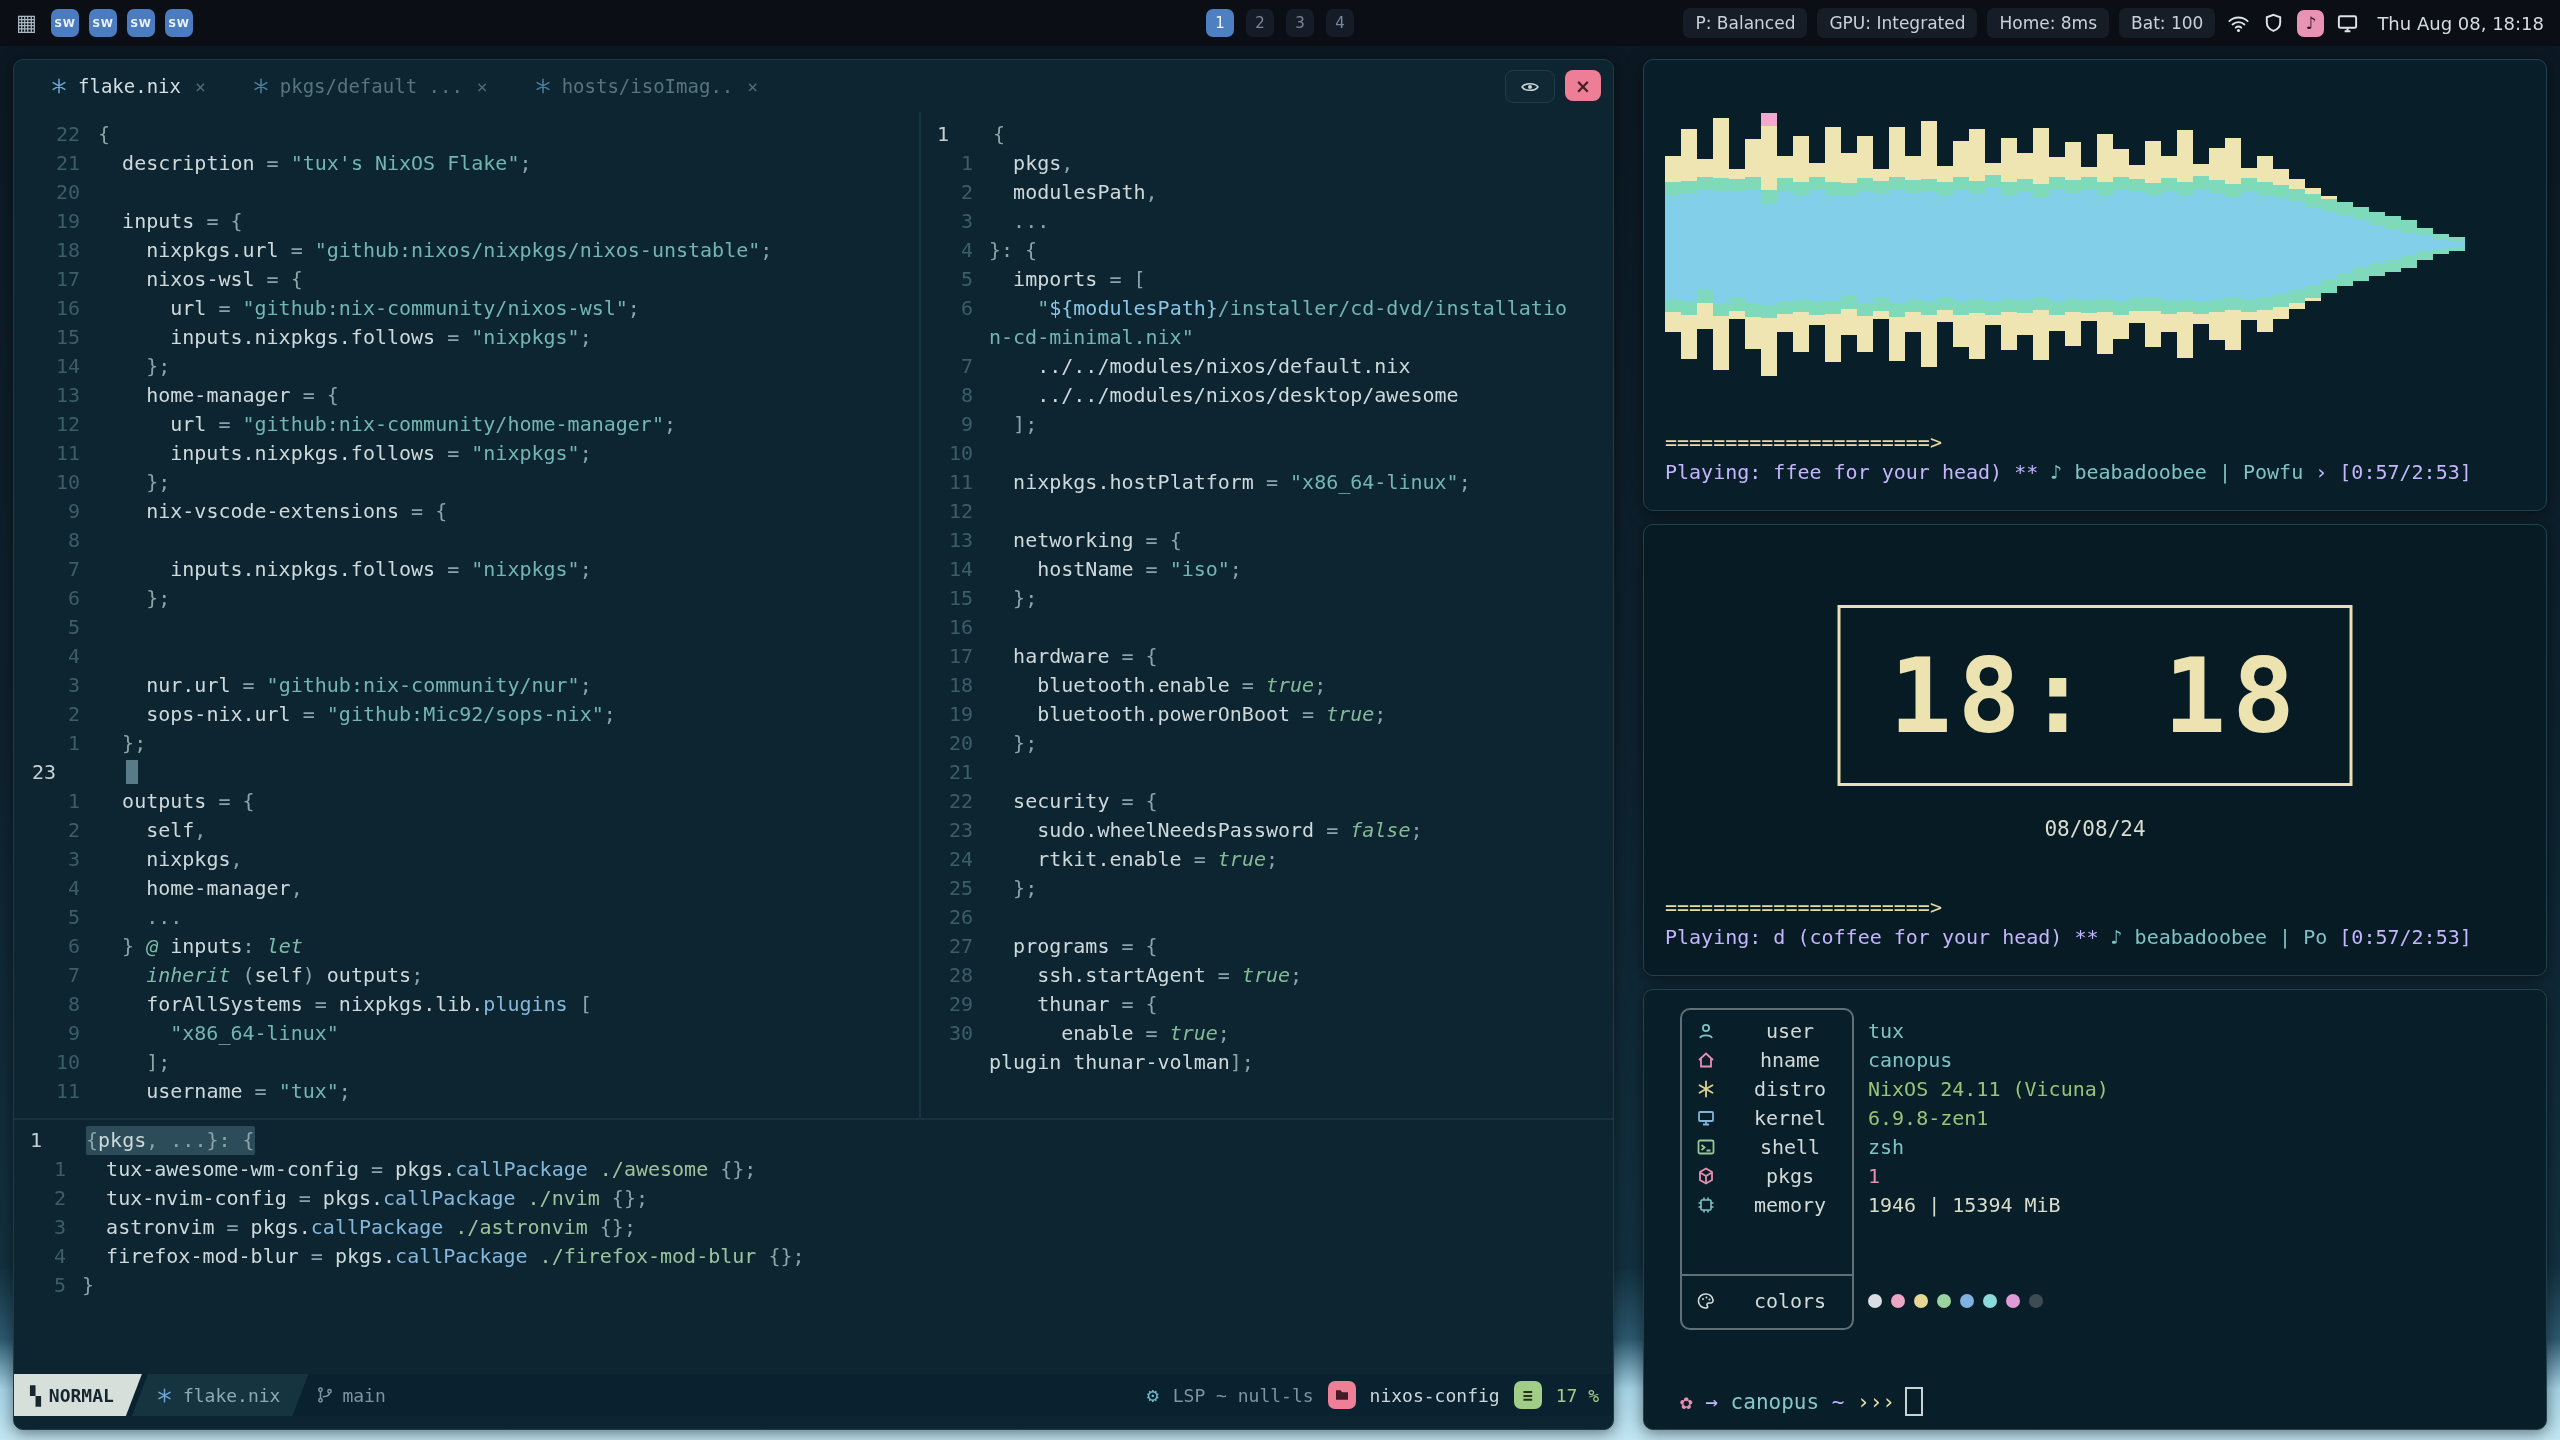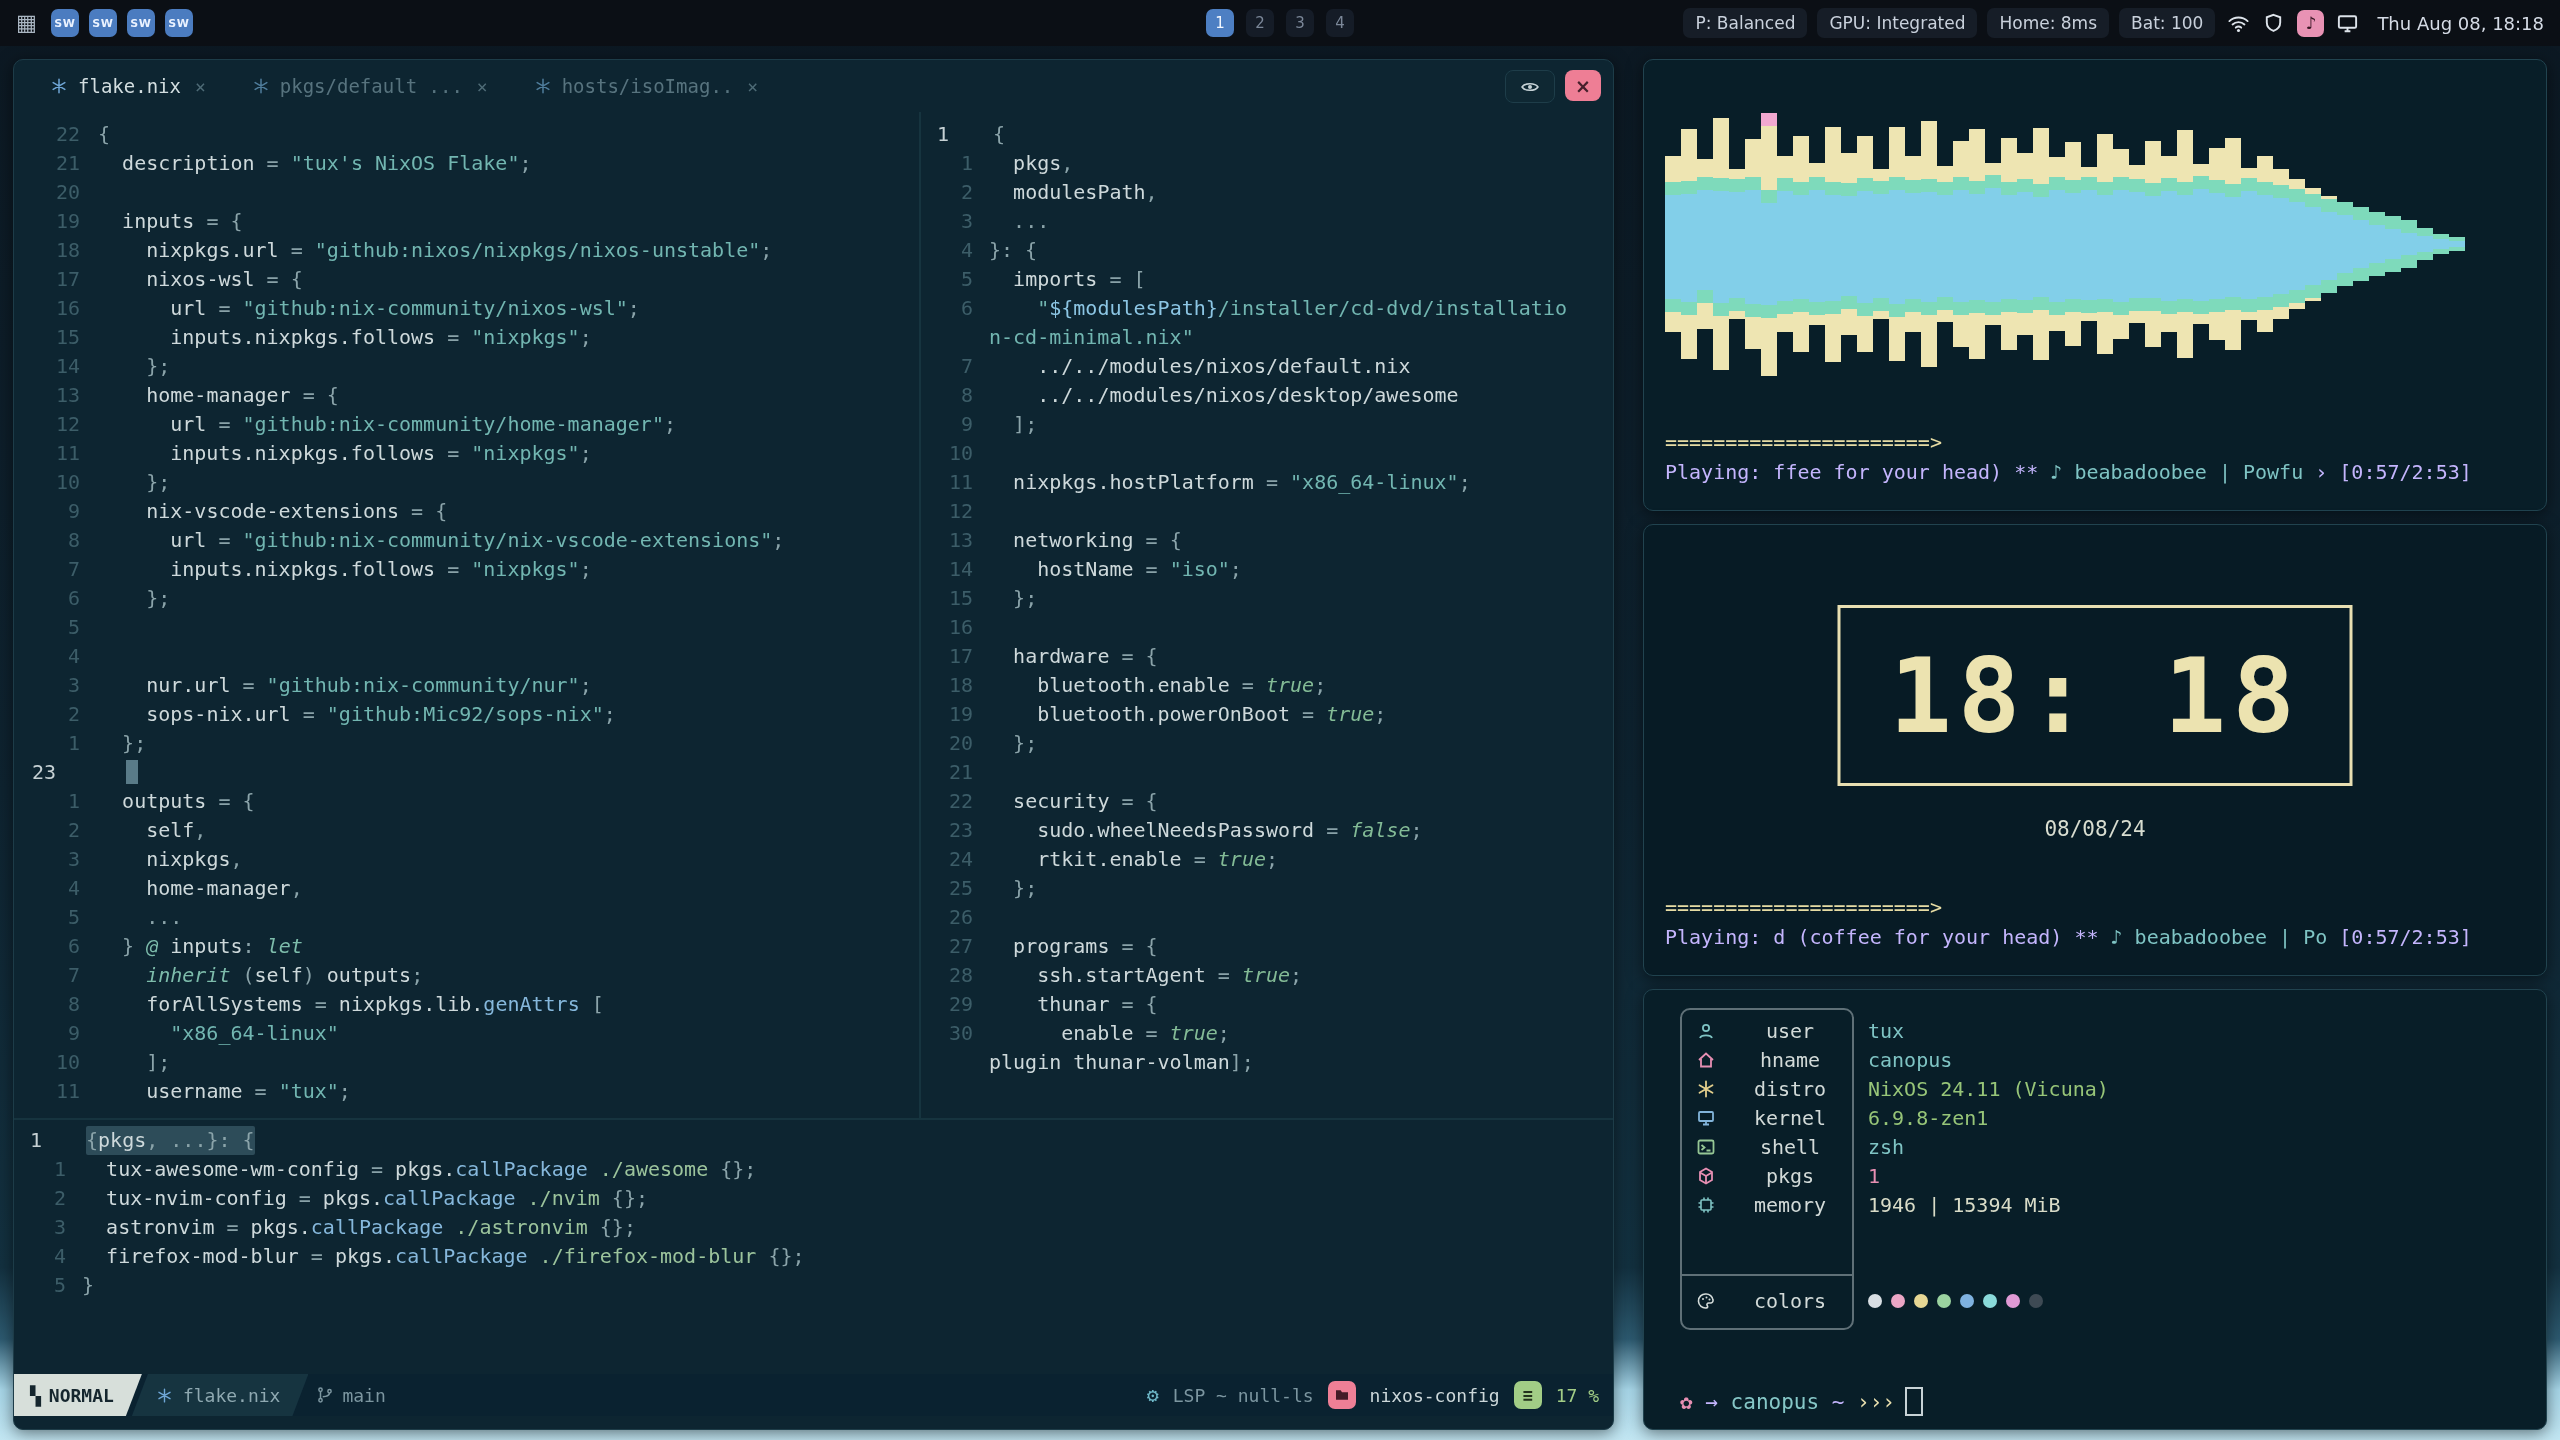--- a/index.html
+++ b/index.html
@@ -252,37 +252,37 @@
         <div class="cl"><span class="lnum">18</span><span class="lbody"><span class="t-pl">    </span><span class="t-id">nixpkgs.url</span><span class="t-op"> = </span><span class="t-st">"github:nixos/nixpkgs/nixos-unstable"</span><span class="t-pu">;</span></span></div>
         <div class="cl"><span class="lnum">17</span><span class="lbody"><span class="t-pl">    </span><span class="t-id">nixos-wsl</span><span class="t-op"> = </span><span class="t-pu">{</span></span></div>
         <div class="cl"><span class="lnum">16</span><span class="lbody"><span class="t-pl">      </span><span class="t-id">url</span><span class="t-op"> = </span><span class="t-st">"github:nix-community/nixos-wsl"</span><span class="t-pu">;</span></span></div>
         <div class="cl"><span class="lnum">15</span><span class="lbody"><span class="t-pl">      </span><span class="t-id">inputs.nixpkgs.follows</span><span class="t-op"> = </span><span class="t-st">"nixpkgs"</span><span class="t-pu">;</span></span></div>
         <div class="cl"><span class="lnum">14</span><span class="lbody"><span class="t-pl">    </span><span class="t-pu">};</span></span></div>
         <div class="cl"><span class="lnum">13</span><span class="lbody"><span class="t-pl">    </span><span class="t-id">home-manager</span><span class="t-op"> = </span><span class="t-pu">{</span></span></div>
         <div class="cl"><span class="lnum">12</span><span class="lbody"><span class="t-pl">      </span><span class="t-id">url</span><span class="t-op"> = </span><span class="t-st">"github:nix-community/home-manager"</span><span class="t-pu">;</span></span></div>
         <div class="cl"><span class="lnum">11</span><span class="lbody"><span class="t-pl">      </span><span class="t-id">inputs.nixpkgs.follows</span><span class="t-op"> = </span><span class="t-st">"nixpkgs"</span><span class="t-pu">;</span></span></div>
         <div class="cl"><span class="lnum">10</span><span class="lbody"><span class="t-pl">    </span><span class="t-pu">};</span></span></div>
         <div class="cl"><span class="lnum">9</span><span class="lbody"><span class="t-pl">    </span><span class="t-id">nix-vscode-extensions</span><span class="t-op"> = </span><span class="t-pu">{</span></span></div>
-        <div class="cl"><span class="lnum">8</span><span class="lbody"><span class="t-pl">      </span><span class="t-id">url</span><span class="t-op"> = </span><span class="t-st">"github:nix-community/nix-vscode-extensions"</span><span class="t-pu">;</span></span></div>
+        <div class="cl"><span class="lnum">8</span></div>
         <div class="cl"><span class="lnum">7</span><span class="lbody"><span class="t-pl">      </span><span class="t-id">inputs.nixpkgs.follows</span><span class="t-op"> = </span><span class="t-st">"nixpkgs"</span><span class="t-pu">;</span></span></div>
         <div class="cl"><span class="lnum">6</span><span class="lbody"><span class="t-pl">    </span><span class="t-pu">};</span></span></div>
         <div class="cl"><span class="lnum">5</span></div>
         <div class="cl"><span class="lnum">4</span></div>
         <div class="cl"><span class="lnum">3</span><span class="lbody"><span class="t-pl">    </span><span class="t-id">nur.url</span><span class="t-op"> = </span><span class="t-st">"github:nix-community/nur"</span><span class="t-pu">;</span></span></div>
         <div class="cl"><span class="lnum">2</span><span class="lbody"><span class="t-pl">    </span><span class="t-id">sops-nix.url</span><span class="t-op"> = </span><span class="t-st">"github:Mic92/sops-nix"</span><span class="t-pu">;</span></span></div>
         <div class="cl"><span class="lnum">1</span><span class="lbody"><span class="t-pl">  </span><span class="t-pu">};</span></span></div>
         <div class="cl"><span class="lnum cur">23</span><span class="lbody"><span class="t-pl">  </span><span class="t-cur"> </span></span></div>
         <div class="cl"><span class="lnum">1</span><span class="lbody"><span class="t-pl">  </span><span class="t-id">outputs</span><span class="t-op"> = </span><span class="t-pu">{</span></span></div>
         <div class="cl"><span class="lnum">2</span><span class="lbody"><span class="t-pl">    </span><span class="t-id">self</span><span class="t-pu">,</span></span></div>
         <div class="cl"><span class="lnum">3</span><span class="lbody"><span class="t-pl">    </span><span class="t-id">nixpkgs</span><span class="t-pu">,</span></span></div>
         <div class="cl"><span class="lnum">4</span><span class="lbody"><span class="t-pl">    </span><span class="t-id">home-manager</span><span class="t-pu">,</span></span></div>
         <div class="cl"><span class="lnum">5</span><span class="lbody"><span class="t-pl">    </span><span class="t-pu">...</span></span></div>
         <div class="cl"><span class="lnum">6</span><span class="lbody"><span class="t-pl">  </span><span class="t-pu">} </span><span class="t-kw">@</span><span class="t-pl"> </span><span class="t-id">inputs</span><span class="t-pu">: </span><span class="t-kw">let</span></span></div>
         <div class="cl"><span class="lnum">7</span><span class="lbody"><span class="t-pl">    </span><span class="t-kw">inherit</span><span class="t-pl"> </span><span class="t-pu">(</span><span class="t-id">self</span><span class="t-pu">) </span><span class="t-id">outputs</span><span class="t-pu">;</span></span></div>
-        <div class="cl"><span class="lnum">8</span><span class="lbody"><span class="t-pl">    </span><span class="t-id">forAllSystems</span><span class="t-op"> = </span><span class="t-id">nixpkgs.lib.</span><span class="t-fn">genAttrs</span><span class="t-pl"> </span><span class="t-pu">[</span></span></div>
+        <div class="cl"><span class="lnum">8</span><span class="lbody"><span class="t-pl">    </span><span class="t-id">forAllSystems</span><span class="t-op"> = </span><span class="t-id">nixpkgs.lib.</span><span class="t-fn">plugins</span><span class="t-pl"> </span><span class="t-pu">[</span></span></div>
         <div class="cl"><span class="lnum">9</span><span class="lbody"><span class="t-pl">      </span><span class="t-st">"x86_64-linux"</span></span></div>
         <div class="cl"><span class="lnum">10</span><span class="lbody"><span class="t-pl">    </span><span class="t-pu">];</span></span></div>
         <div class="cl"><span class="lnum">11</span><span class="lbody"><span class="t-pl">    </span><span class="t-id">username</span><span class="t-op"> = </span><span class="t-st">"tux"</span><span class="t-pu">;</span></span></div>
       </div>
     <div class="vsplit"></div>
     <div class="pane pane-right">
         <div class="cl"><span class="lnum cur">1</span><span class="lbody"><span class="t-pu">{</span></span></div>
         <div class="cl"><span class="lnum">1</span><span class="lbody"><span class="t-pl">  </span><span class="t-id">pkgs</span><span class="t-pu">,</span></span></div>
         <div class="cl"><span class="lnum">2</span><span class="lbody"><span class="t-pl">  </span><span class="t-id">modulesPath</span><span class="t-pu">,</span></span></div>
         <div class="cl"><span class="lnum">3</span><span class="lbody"><span class="t-pl">  </span><span class="t-pu">...</span></span></div>

